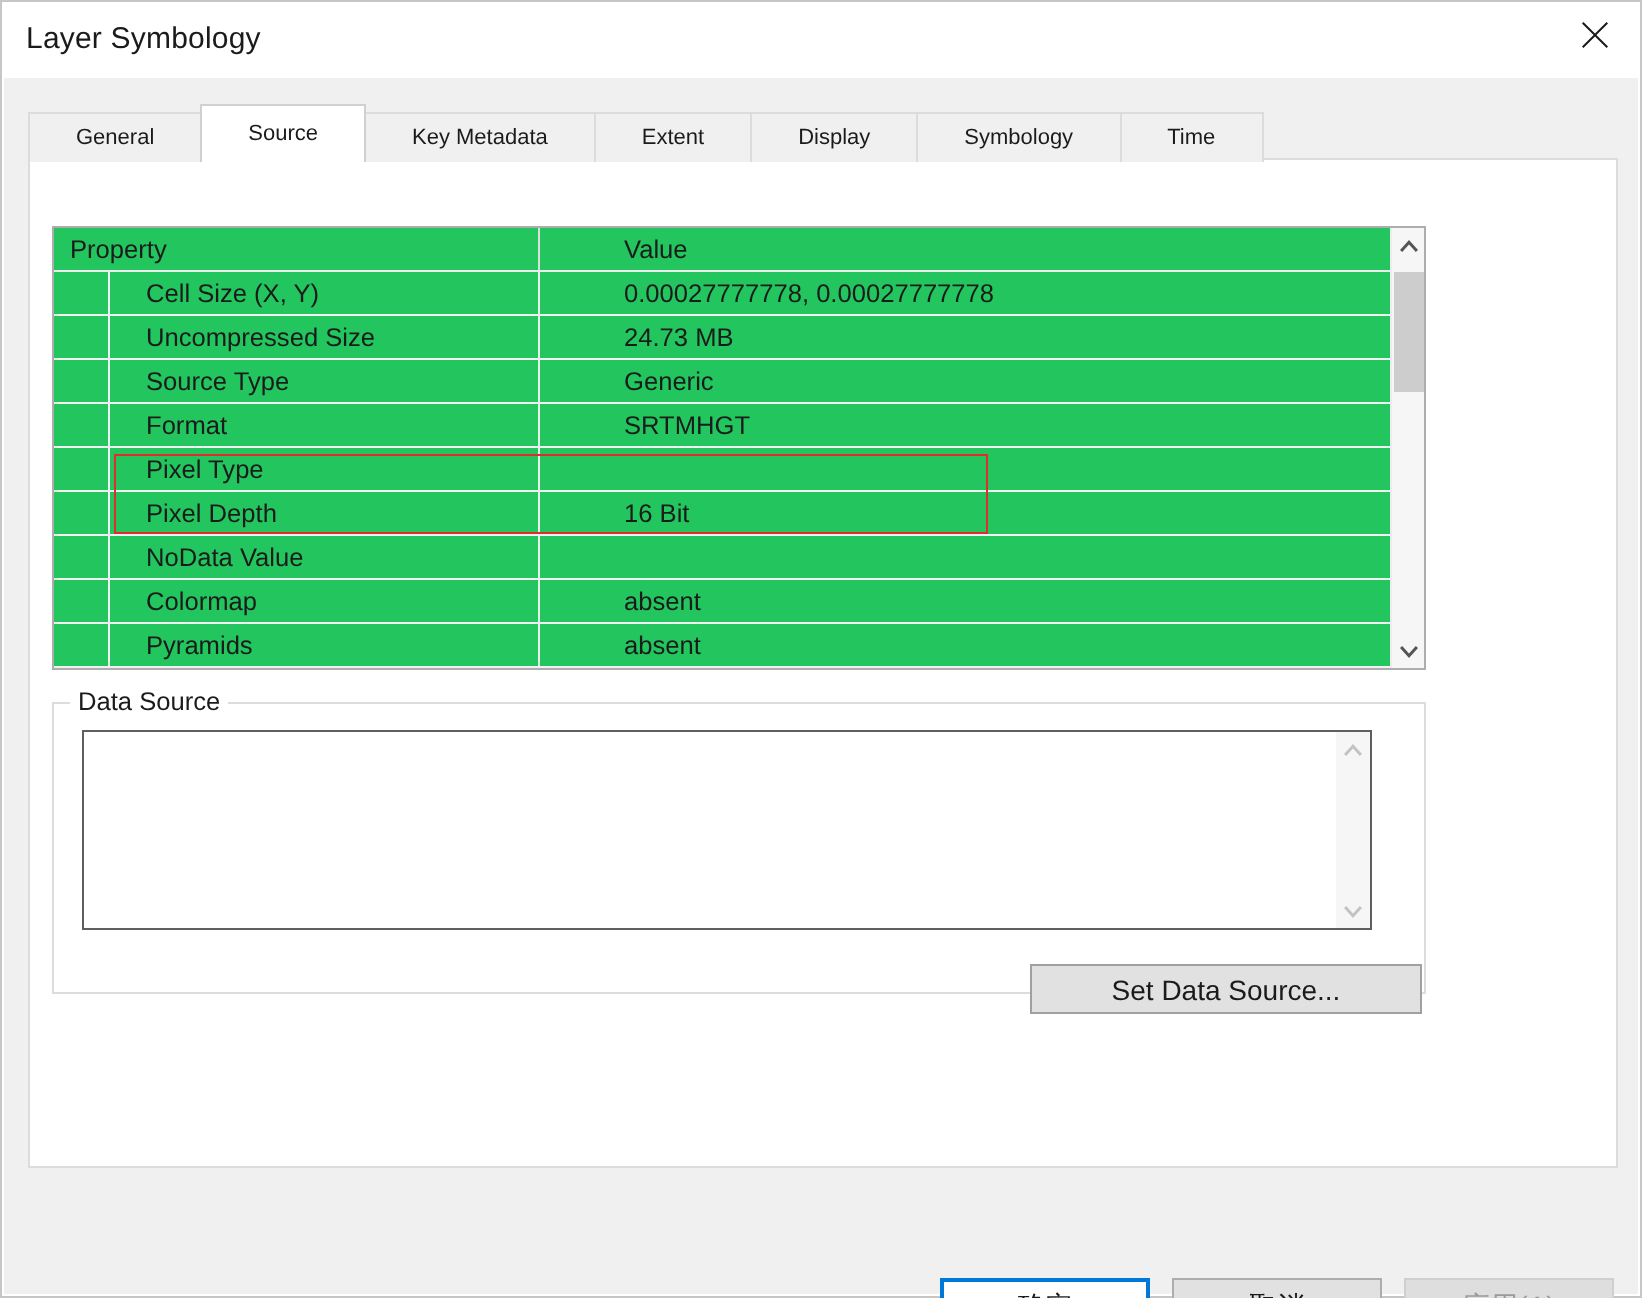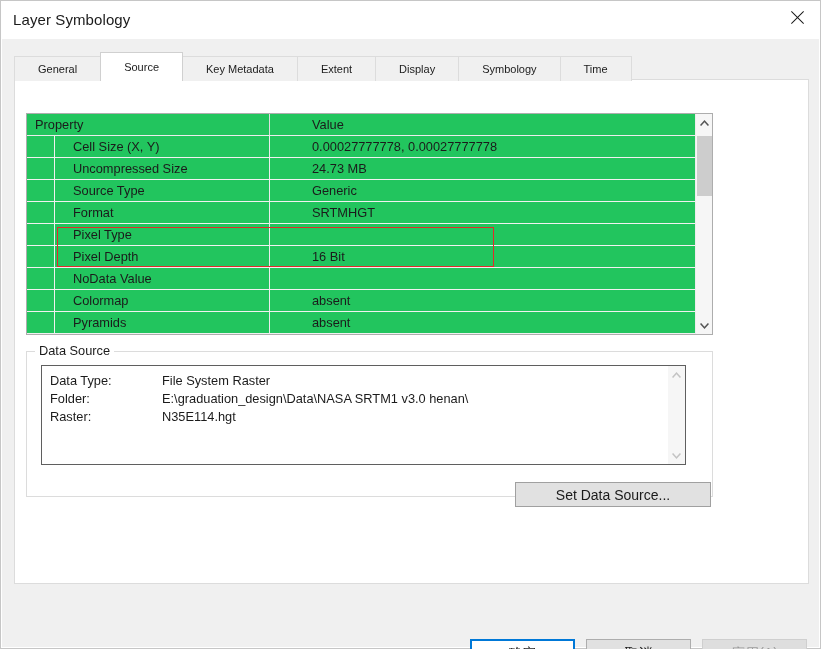--- a/index.html
+++ b/index.html
@@ -444,31 +444,20 @@
           </div>
         </div>
 
         <div id="highlight-box"></div>
       </div>
 
       <div id="datasource-group">
         <div id="datasource-legend">Data Source</div>
 
         <div id="datasource-box">
-          <div class="ds-rows">
-            <div class="ds-row">
-              <span class="ds-label">Data Type:</span><span class="ds-value">File System Raster</span>
-            </div>
-            <div class="ds-row">
-              <span class="ds-label">Folder:</span><span class="ds-value">E:\graduation_design\Data\NASA SRTM1 v3.0 henan\</span>
-            </div>
-            <div class="ds-row">
-              <span class="ds-label">Raster:</span><span class="ds-value">N35E114.hgt</span>
-            </div>
-          </div>
 
           <div class="ds-scroll">
             <div class="sb-arrow up">
               <svg width="9" height="6" viewBox="0 0 9 6">
                   <path d="M4.5 0 L9 5 L7.9 6 L4.5 2.2 L1.1 6 L0 5 Z" fill="#c3c3c3"></path>
                 </svg>
             </div>
             <div class="sb-arrow down">
               <svg width="9" height="6" viewBox="0 0 9 6">
                   <path d="M4.5 6 L0 1 L1.1 0 L4.5 3.8 L7.9 0 L9 1 Z" fill="#c3c3c3"></path>

